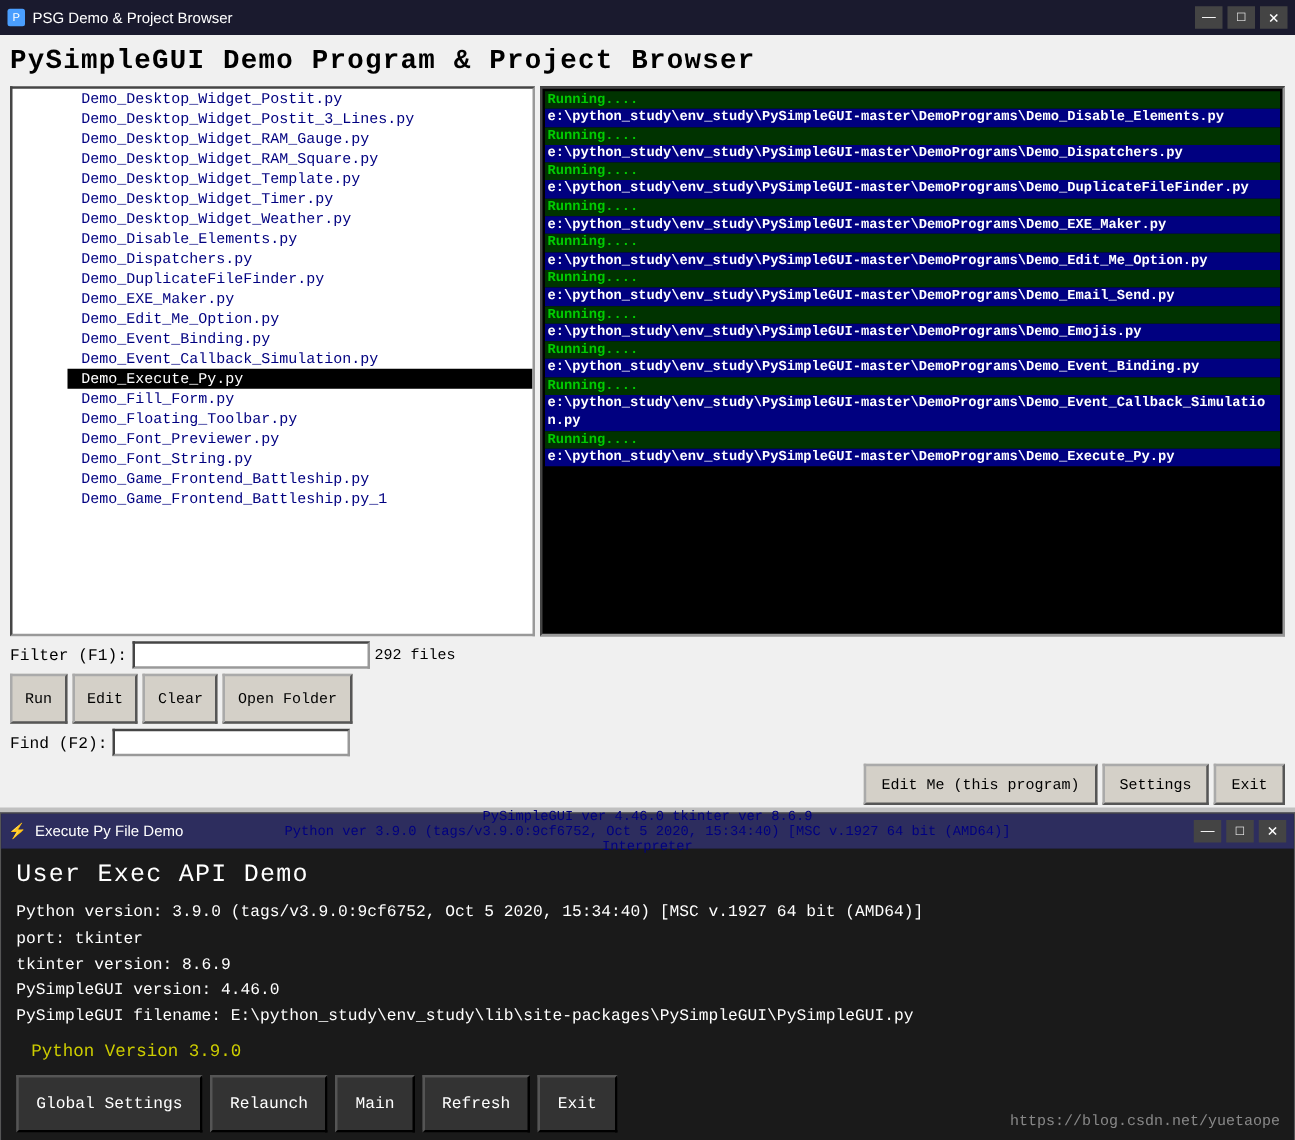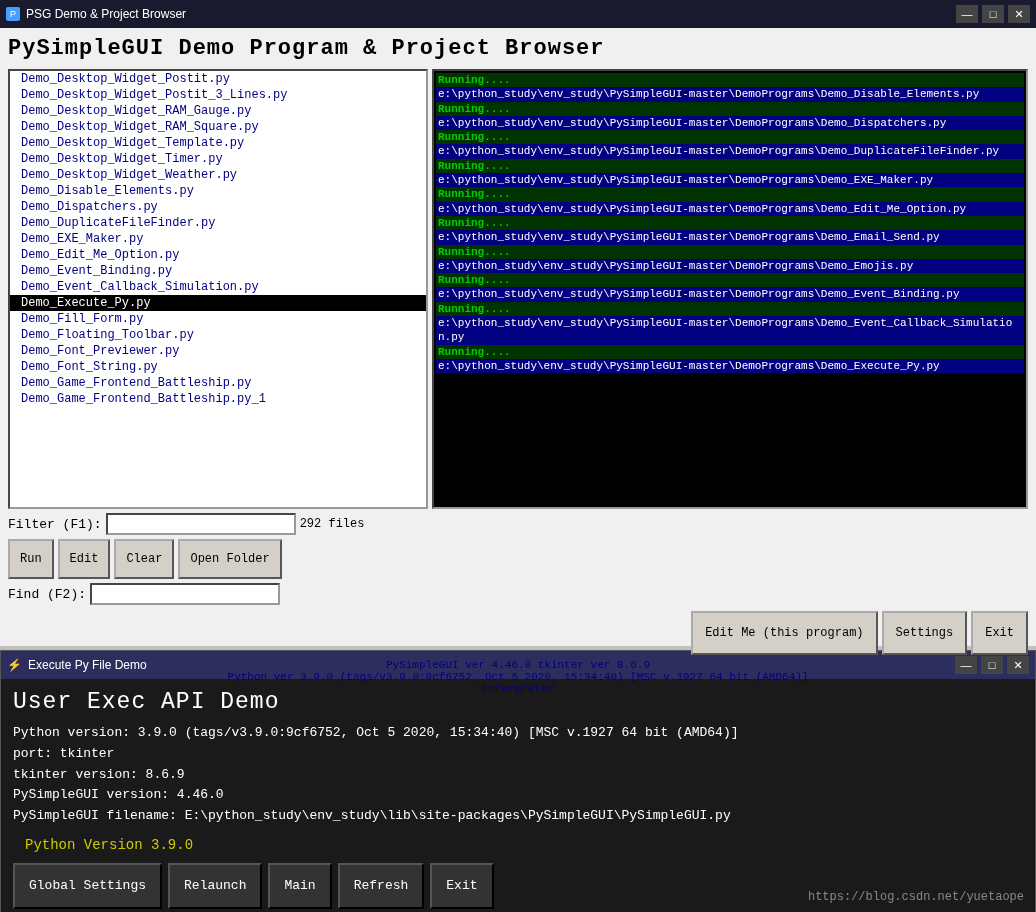--- a/index.html
+++ b/index.html
@@ -107,20 +107,21 @@
 
     .file-listbox::-webkit-scrollbar { width: 14px; }
     .file-listbox::-webkit-scrollbar-track { background: #f0f0f0; }
     .file-listbox::-webkit-scrollbar-thumb { background: #aaa; border: 1px solid #888; }
 
     .file-item {
       padding: 1px 11px;
       cursor: pointer;
       white-space: nowrap;
       color: #000080;
+      margin-left: 44px;
     }
     .file-item.selected { background: #000000; color: white; }
 
     
     .output-panel {
       flex: 1;
       border: 2px inset #999;
       background: #000;
       overflow-y: auto;
       overflow-x: hidden;
@@ -131,20 +132,21 @@
 
     .output-panel::-webkit-scrollbar { width: 14px; }
     .output-panel::-webkit-scrollbar-track { background: #333; }
     .output-panel::-webkit-scrollbar-thumb { background: #888; }
 
     .output-line {
       display: block;
       padding: 0 2px;
       word-break: break-all;
       line-height: 1.3;
+      font-weight: bold;
     }
     .running { color: #00cc00; background: #003300; font-weight: bold; }
     .path-line { color: #ffffff; background: #000080; }
 
     
     .controls-area {
       margin-top: 4px;
       display: flex;
       flex-direction: column;
       gap: 4px;
@@ -215,21 +217,21 @@
     
     .bottom-controls {
       display: flex;
       justify-content: flex-end;
       align-items: center;
       margin-top: 6px;
       gap: 4px;
     }
 
     .main-btn {
-      height: 44px;
+      height: 33px;
       padding: 0 12px;
       border: 2px outset #aaa;
       background: #d4d0c8;
       font-family: 'Courier New', monospace;
       font-size: 12px;
       cursor: pointer;
     }
 
     .status-area {
       text-align: center;
@@ -262,21 +264,21 @@
     }
 
     .second-window-body {
       background: #1a1a1a;
       padding: 10px 12px;
       color: white;
     }
 
     .demo-title {
       font-family: 'Courier New', monospace;
-      font-size: 23px;
+      font-size: 20px;
       color: white;
       margin-bottom: 8px;
       letter-spacing: 1px;
     }
 
     .demo-info {
       font-family: 'Courier New', monospace;
       font-size: 13px;
       color: white;
       line-height: 1.6;

